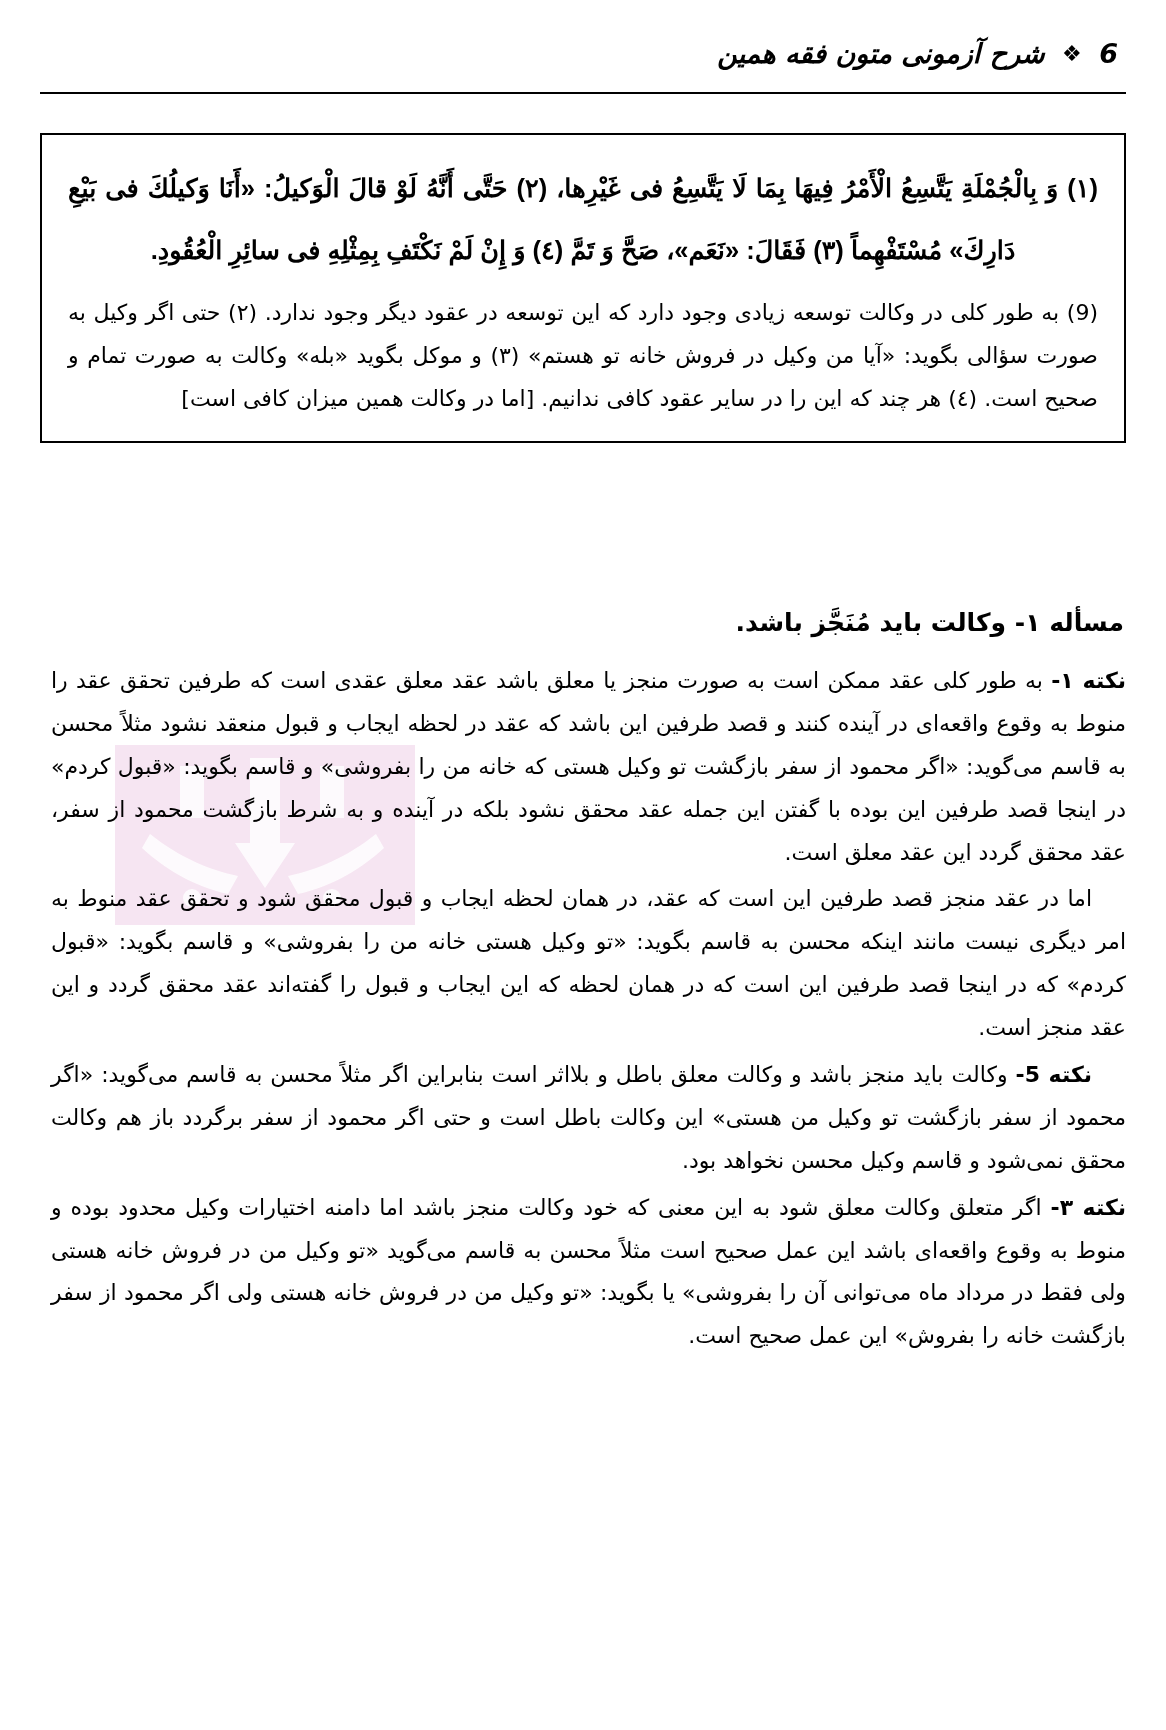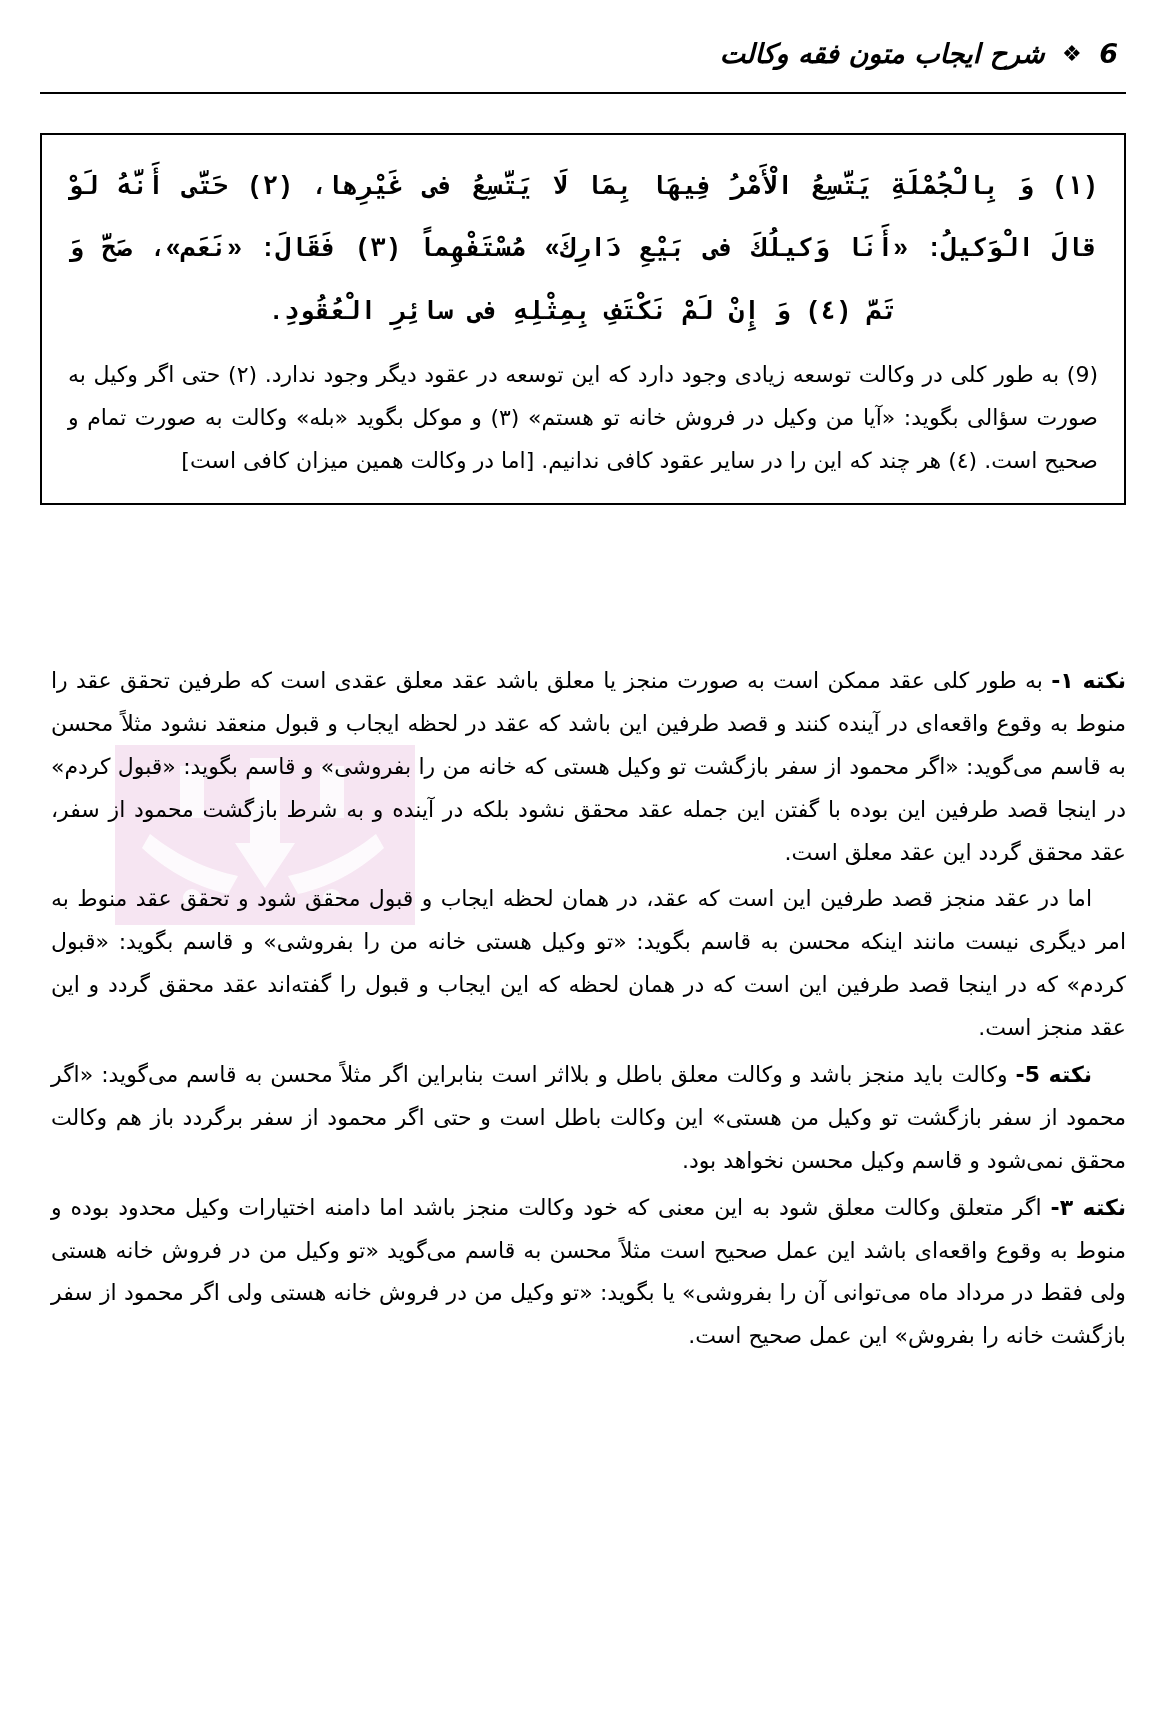--- a/index.html
+++ b/index.html
@@ -87,21 +87,21 @@
     top: 133px;
     width: 1086px;
     border: 2px solid #000;
     box-sizing: border-box;
     padding: 22px 26px 20px 26px;
     direction: rtl;
     z-index: 2;
     background: transparent;
   }
   .arabic-text {
-    font-family: Liberation Mono, monospace;
+    font-family: Liberation Sans, sans-serif;
     font-size: 25.5px;
     font-weight: bold;
     line-height: 2.45;
     text-align: justify;
     text-align-last: center;
     direction: rtl;
     margin: 0 0 6px 0;
     letter-spacing: 0px;
   }
   .persian-gloss {
@@ -151,21 +151,21 @@
 </style>
 </head>
 <body>
 
 <div class="page">
 
   <div class="header">
     <span class="header-inner">
       <span class="header-pageno">6</span>
       <span class="header-sep">❖</span>
-      <span class="header-title">شرح ایجاب متون فقه وکالت</span>
+      <span class="header-title">شرح آزمونی متون فقه همین</span>
     </span>
   </div>
   <div class="header-rule"></div>
 
   <div class="watermark">
     <div class="wm-glyph">
       <svg width="290" height="175" viewBox="0 0 290 175" aria-hidden="true">
         <g fill="#ffffff" opacity="0.85">
           <path d="M130 10 L160 10 L160 95 L175 95 L145 140 L115 95 L130 95 Z"></path>
           <path d="M60 18 L84 18 L84 70 L60 70 Z"></path>
@@ -177,20 +177,21 @@
         </g>
       </svg>
     </div>
   </div>
 
   <div class="arabic-box">
     <p class="arabic-text">(۱) وَ بِالْجُمْلَةِ يَتَّسِعُ الْأَمْرُ فِيهَا بِمَا لَا يَتَّسِعُ فى غَيْرِها، (۲) حَتَّى أَنَّهُ لَوْ قالَ الْوَكيلُ: «أَنَا وَكيلُكَ فى بَيْعِ دَارِكَ» مُسْتَفْهِماً (۳) فَقَالَ: «نَعَم»، صَحَّ وَ تَمَّ (٤) وَ إِنْ لَمْ نَكْتَفِ بِمِثْلِهِ فى سائِرِ الْعُقُودِ.</p>
     <p class="persian-gloss">(9) به طور کلی در وکالت توسعه زیادی وجود دارد که این توسعه در عقود دیگر وجود ندارد. (۲) حتی اگر وکیل به صورت سؤالی بگوید: «آیا من وکیل در فروش خانه تو هستم» (۳) و موکل بگوید «بله» وکالت به صورت تمام و صحیح است. (٤) هر چند که این را در سایر عقود کافی ندانیم. [اما در وکالت همین میزان کافی است]</p>
   </div>
 
+  <div class="masale">مسأله ۱- وکالت باید مُنَجَّز باشد.</div>
 
   <div class="body-col">
 
     <p class="para">
       <span class="note-label">نکته ۱-</span><span> به طور کلی عقد ممکن است به صورت منجز یا معلق باشد عقد معلق عقدی است که طرفین تحقق عقد را منوط به وقوع واقعه‌ای در آینده کنند و قصد طرفین این باشد که عقد در لحظه ایجاب و قبول منعقد نشود مثلاً محسن به قاسم می‌گوید: «اگر محمود از سفر بازگشت تو وکیل هستی که خانه من را بفروشی» و قاسم بگوید: «قبول کردم» در اینجا قصد طرفین این بوده با گفتن این جمله عقد محقق نشود بلکه در آینده و به شرط بازگشت محمود از سفر، عقد محقق گردد این عقد معلق است.</span>
     </p>
 
     <p class="para indent">
       <span>اما در عقد منجز قصد طرفین این است که عقد، در همان لحظه ایجاب و قبول محقق شود و تحقق عقد منوط به امر دیگری نیست مانند اینکه محسن به قاسم بگوید: «تو وکیل هستی خانه من را بفروشی» و قاسم بگوید: «قبول کردم» که در اینجا قصد طرفین این است که در همان لحظه که این ایجاب و قبول را گفته‌اند عقد محقق گردد و این عقد منجز است.</span>
     </p>

